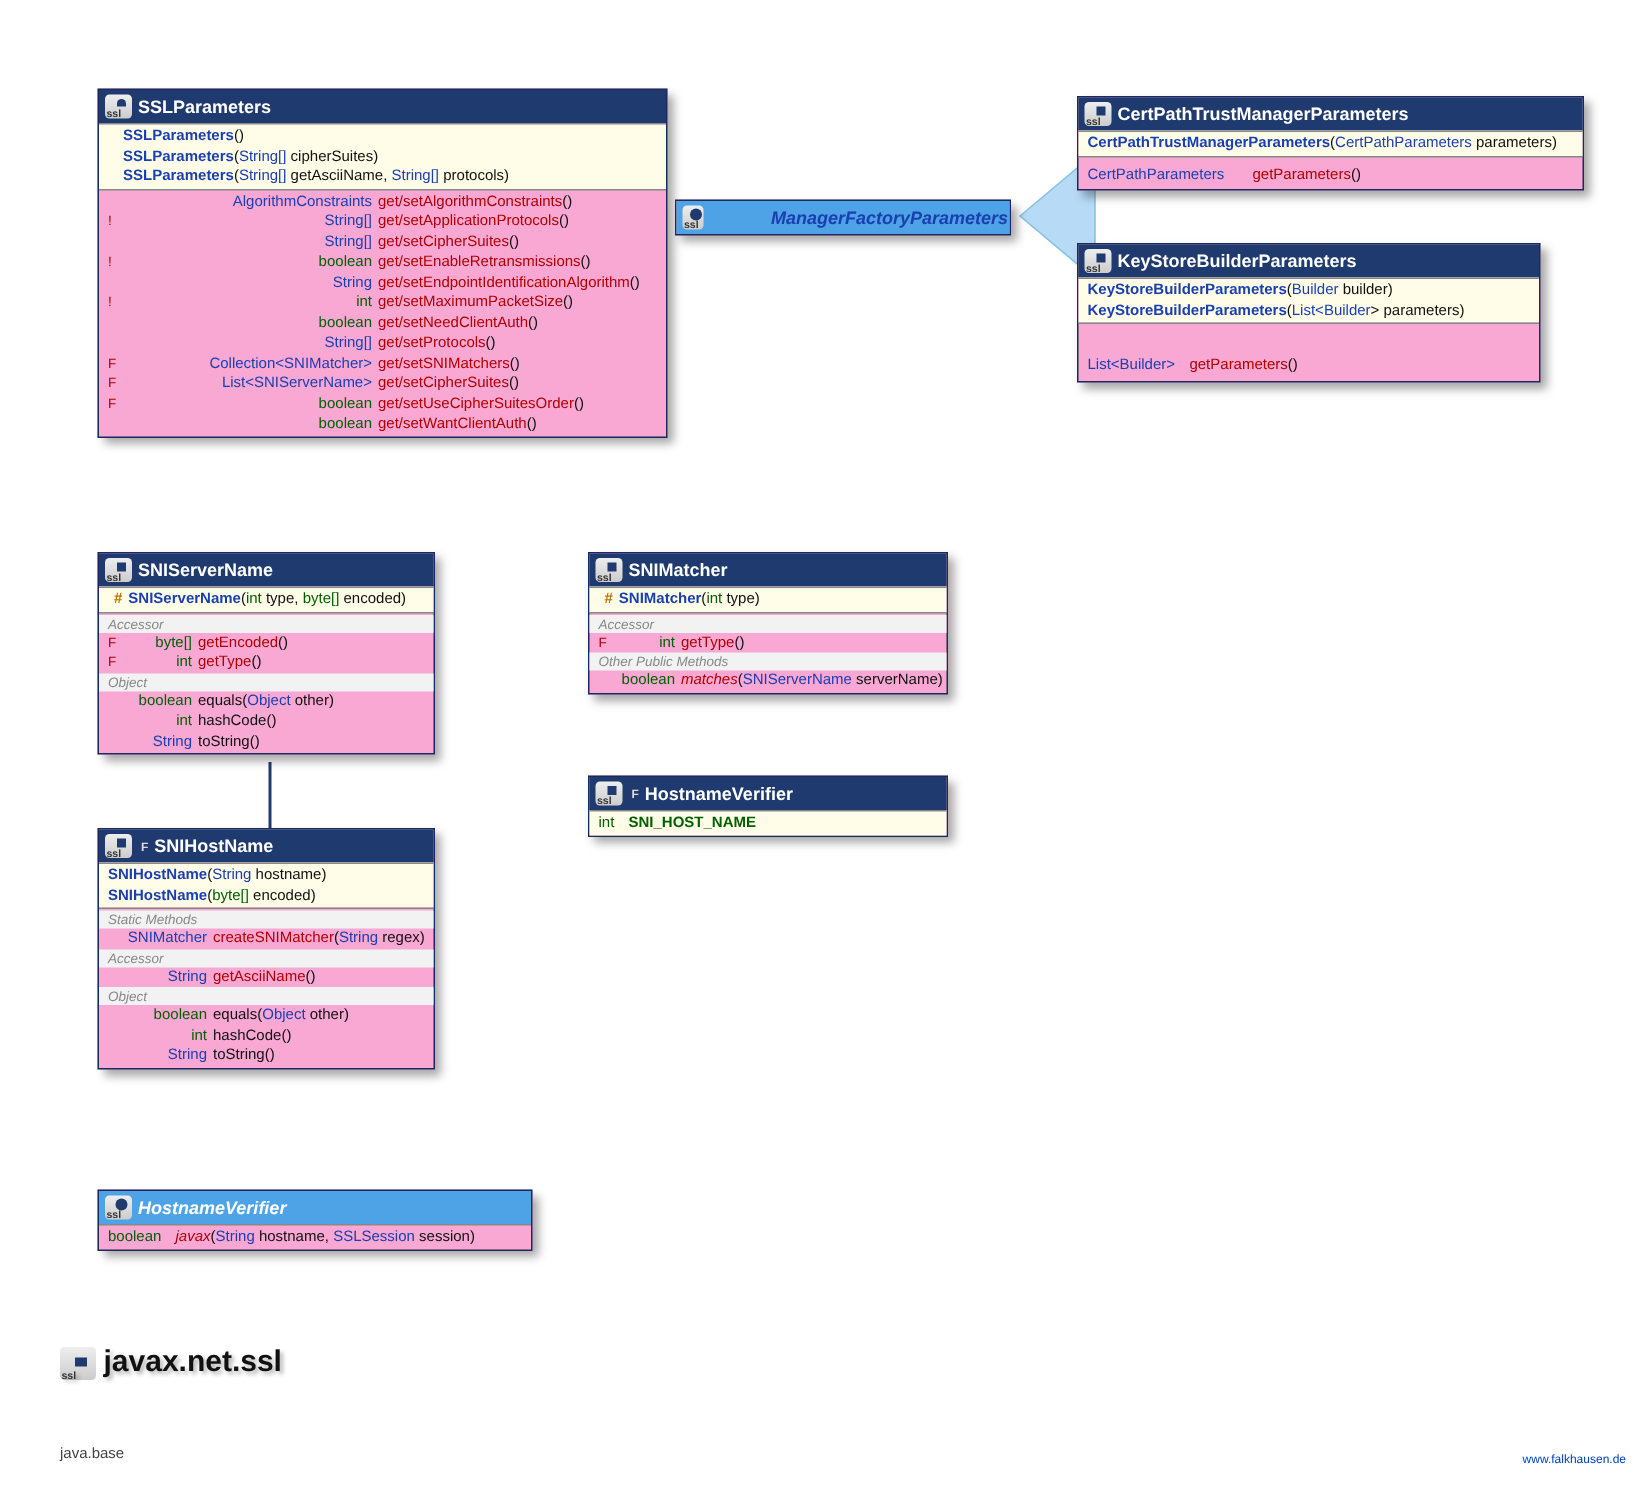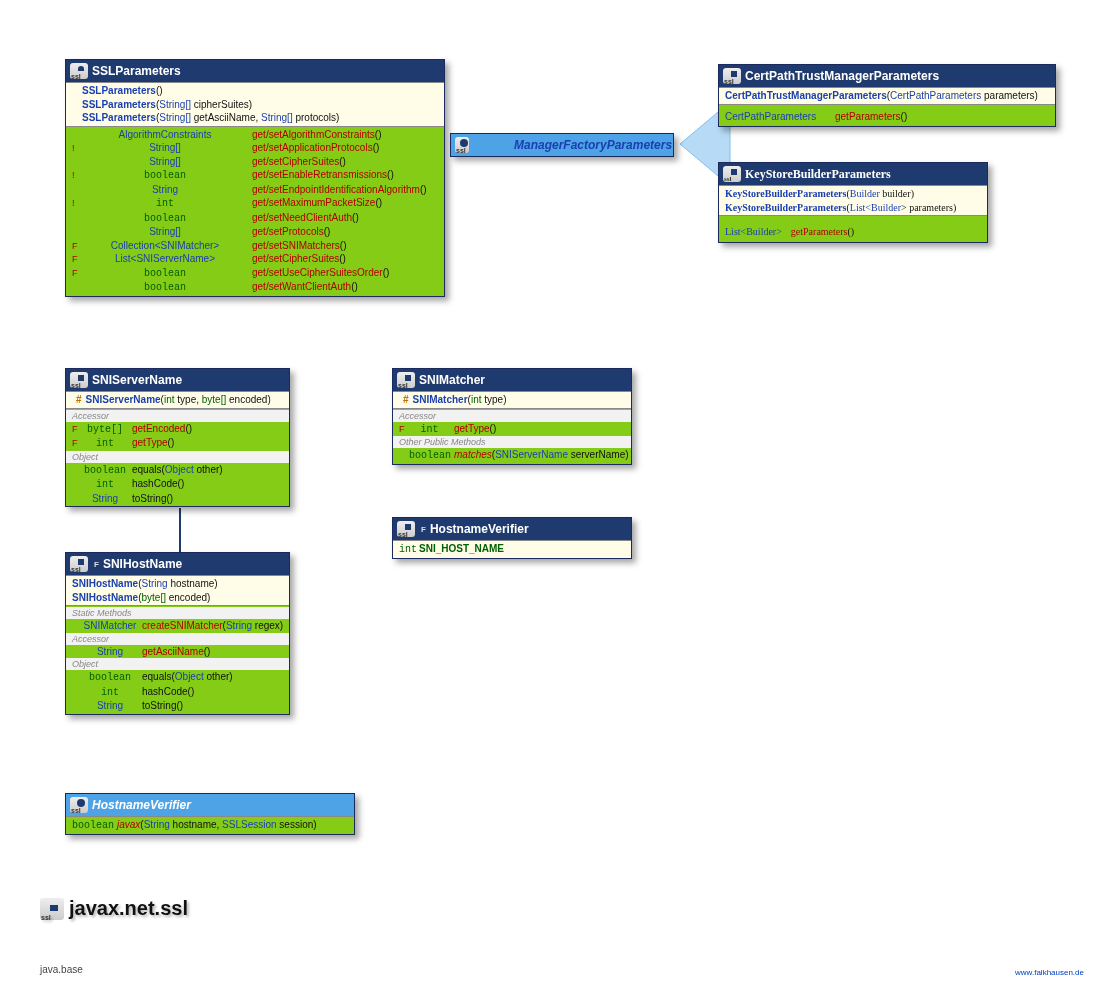--- a/index.html
+++ b/index.html
@@ -7,21 +7,21 @@
     font-family: Verdana, Geneva, sans-serif;
     font-size: 11px;
     background: #fff;
     width: 1096px;
     height: 995px;
     position: relative;
   }
   .canvas { position: relative; width: 100%; height: 100%; }
   .uml-box {
     position: absolute;
-    background: #84cc16;
+    background: #f9a8d4;
     border: 1px solid #1a2a5c;
     box-shadow: 4px 4px 6px rgba(0,0,0,0.35);
   }
   .uml-header {
     background: #1e3a6e;
     color: #fff;
     font-weight: bold;
     padding: 3px 6px 3px 4px;
     display: flex;
     align-items: center;
@@ -78,27 +78,27 @@
     font-size: 10px;
   }
   .row .badge {
     width: 10px;
     flex: 0 0 10px;
     color: #a00;
     font-size: 9px;
     text-align: left;
   }
   .row .ret {
-    text-align: center;
+    text-align: right;
     flex: 0 0 auto;
     padding-right: 4px;
     color: #006000;
   }
   .row .ret.link { color: #1a3fb0; }
-  .row .ret.pkg  { color: #006000; font-family: Liberation Mono, monospace; }
+  .row .ret.pkg  { color: #006000; }
   .row .name { color: #b00000; }
   .row .name.link { color: #1a3fb0; }
   .row .name.black { color: #111; }
   .row .name.italic { font-style: italic; }
   .row .params { color: #111; }
   .row .params .type { color: #1a3fb0; }
   .row .params .prim { color: #006000; }
   .construct { font-weight: bold; }
   .prot { color: #c07000; font-weight: bold; padding: 0 4px; }
   .package-box {
@@ -271,41 +271,41 @@
     </div>
     <div class="section">
       <div class="row" style="padding-top:4px;padding-bottom:2px;">
           <span class="ret link" style="width:110px;text-align:left;">CertPathParameters</span>
           <span class="name">getParameters</span>
           <span class="params"> ()</span>
         </div>
     </div>
   </div>
 
-  <div class="uml-box" style="left:718px; top:162px; width:270px;font-family:Liberation Serif, serif;">
+  <div class="uml-box" style="left:718px; top:162px; width:309px;">
     <div class="uml-header">
       <span class="ssl-icon">
           <svg viewBox="0 0 10 10">
             <rect x="2" y="2" width="6" height="6" fill="#1e3a6e"></rect>
           </svg>
         </span>
       <span class="title">KeyStoreBuilderParameters</span>
     </div>
     <div class="section yellow">
       <div class="row">
           <span class="name link construct">KeyStoreBuilderParameters</span>
           <span class="params"> (<span class="type">Builder</span><span> builder</span>)</span>
         </div>
       <div class="row">
           <span class="name link construct">KeyStoreBuilderParameters</span>
           <span class="params"> (<span class="type">List&lt;</span><span class="type">Builder</span><span>&gt; parameters</span>)</span>
         </div>
     </div>
     <div class="section">
-      <div class="row" style="padding-top:8px;padding-bottom:2px;"><span class="ret" style="text-align:left;"><span style="color:#1a3fb0">List&lt;</span><span style="color:#1a3fb0">Builder</span><span style="color:#1a3fb0">&gt;</span></span>&nbsp;&nbsp;<span class="name">getParameters</span><span class="params"> ()</span></div>
+      <div class="row" style="padding-top:20px;padding-bottom:2px;"><span class="ret" style="text-align:left;"><span style="color:#1a3fb0">List&lt;</span><span style="color:#1a3fb0">Builder</span><span style="color:#1a3fb0">&gt;</span></span>&nbsp;&nbsp;<span class="name">getParameters</span><span class="params"> ()</span></div>
     </div>
   </div>
 
   <div class="uml-box" style="left:65px; top:368px; width:225px;">
     <div class="uml-header">
       <span class="ssl-icon">
           <svg viewBox="0 0 10 10">
             <rect x="2" y="2" width="6" height="6" fill="#1e3a6e"></rect>
           </svg>
         </span>

